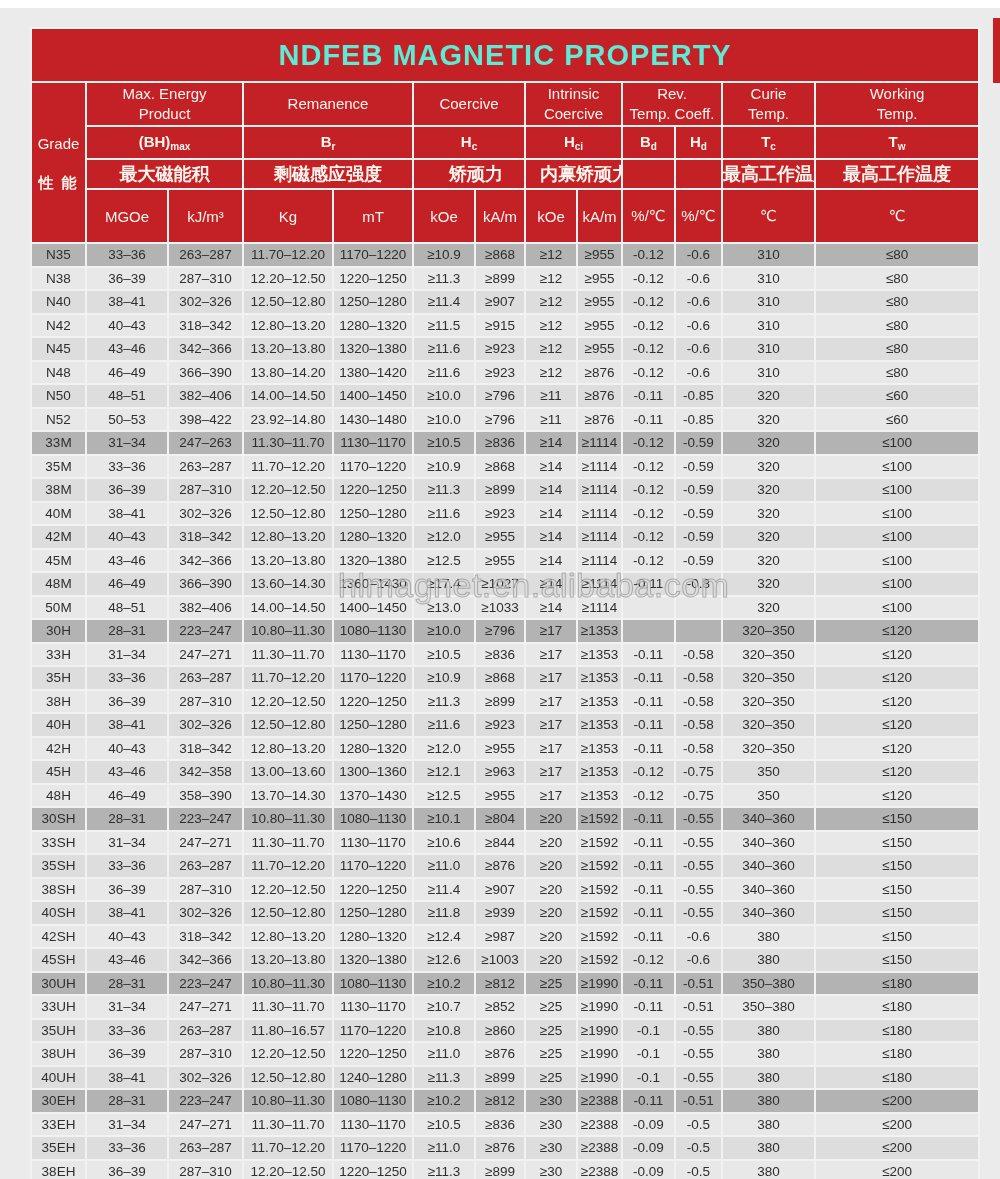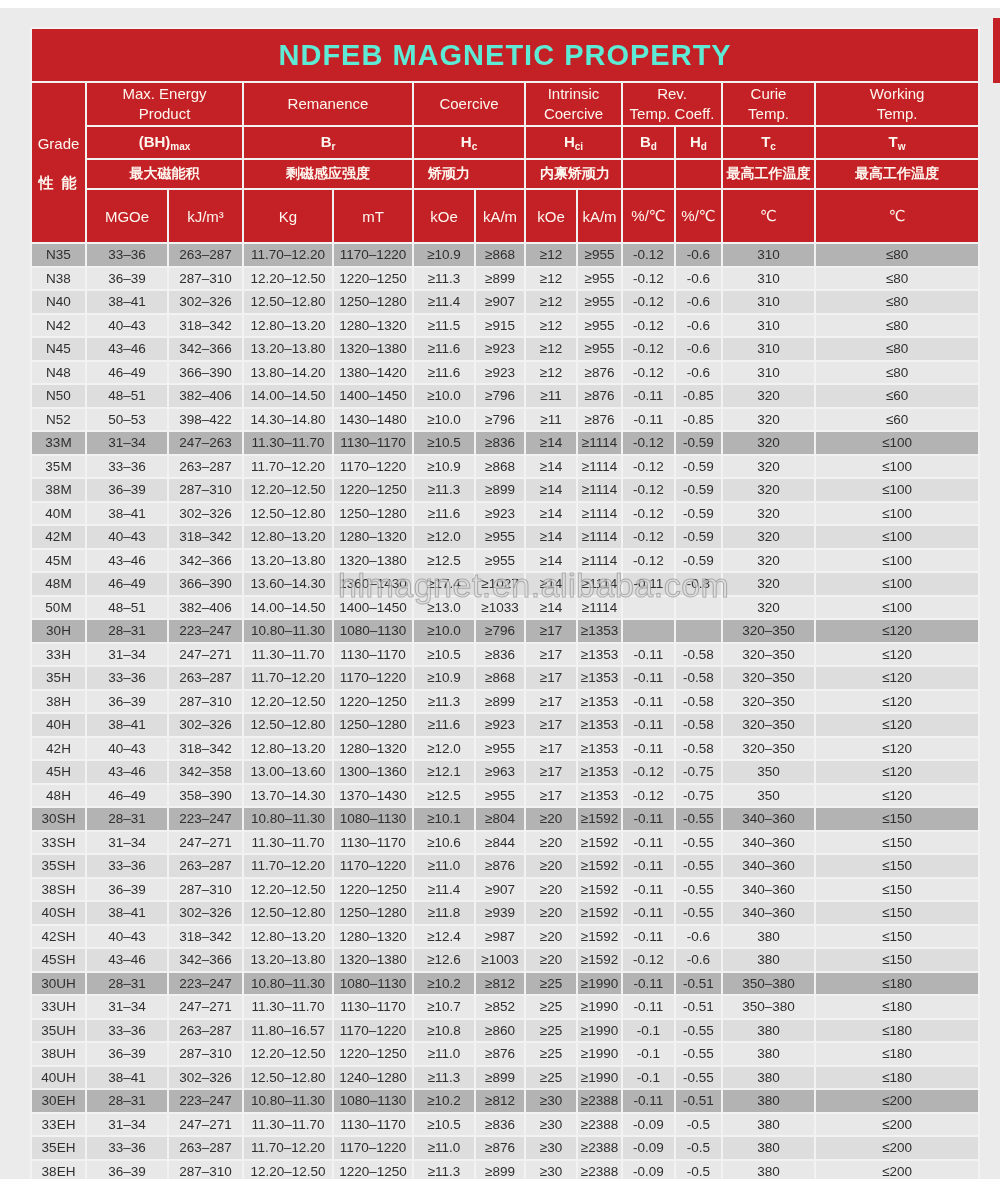--- a/index.html
+++ b/index.html
@@ -47,22 +47,22 @@
     font-weight: bold;
     letter-spacing: 1px;
     color: #5eead4;
   }
   tr.names-row th { height: 42px; font-size: 15px; line-height: 20px; white-space: pre-line; }
   th.grade-cell { font-size: 15px; margin-top: 44px; }
   .grade-en { line-height: 19px; }
   .grade-cn { line-height: 19px; font-weight: bold; letter-spacing: 2px; }
   tr.sym-row th  { height: 31px; font-size: 15px; font-weight: bold; }
   tr.sym-row sub { font-size: 10px; vertical-align: -3px; }
-  tr.cn-row th   { height: 28px; font-size: 14px; font-weight: bold; }
-  tr.cn-row th.ta-l { text-align: left; padding-left: 14px; }
+  tr.cn-row th   { height: 28px; font-size: 18px; font-weight: bold; }
+  tr.cn-row th.ta-l { text-align: center; padding-left: 14px; }
   tr.units-row th { height: 52px; font-size: 15px; }
   
   tbody td {
     height: 21.5px;
     font-size: 13.5px;
     color: #2f2f2f;
   }
   tr.r-dark  td { background: #b3b3b3; }
   tr.r-light td { background: #e8e8e8; }
   tr.r-mid   td { background: #dddddd; }
@@ -260,21 +260,21 @@
           <td>≥876</td>
           <td>-0.11</td>
           <td>-0.85</td>
           <td>320</td>
           <td>≤60</td>
         </tr>
         <tr class="r-light">
           <td>N52</td>
           <td>50–53</td>
           <td>398–422</td>
-          <td>14.30–14.80</td>
+          <td>23.92–14.80</td>
           <td>1430–1480</td>
           <td>≥10.0</td>
           <td>≥796</td>
           <td>≥11</td>
           <td>≥876</td>
           <td>-0.11</td>
           <td>-0.85</td>
           <td>320</td>
           <td>≤60</td>
         </tr>

